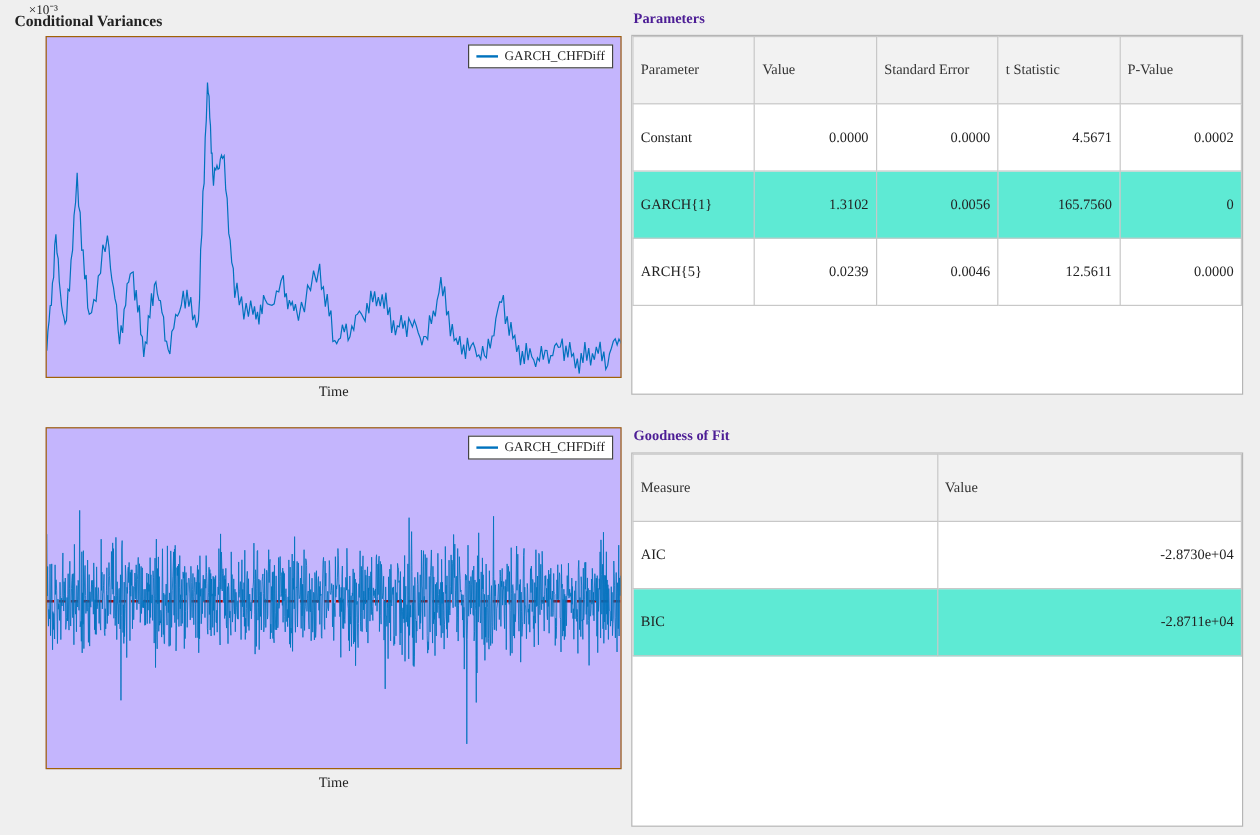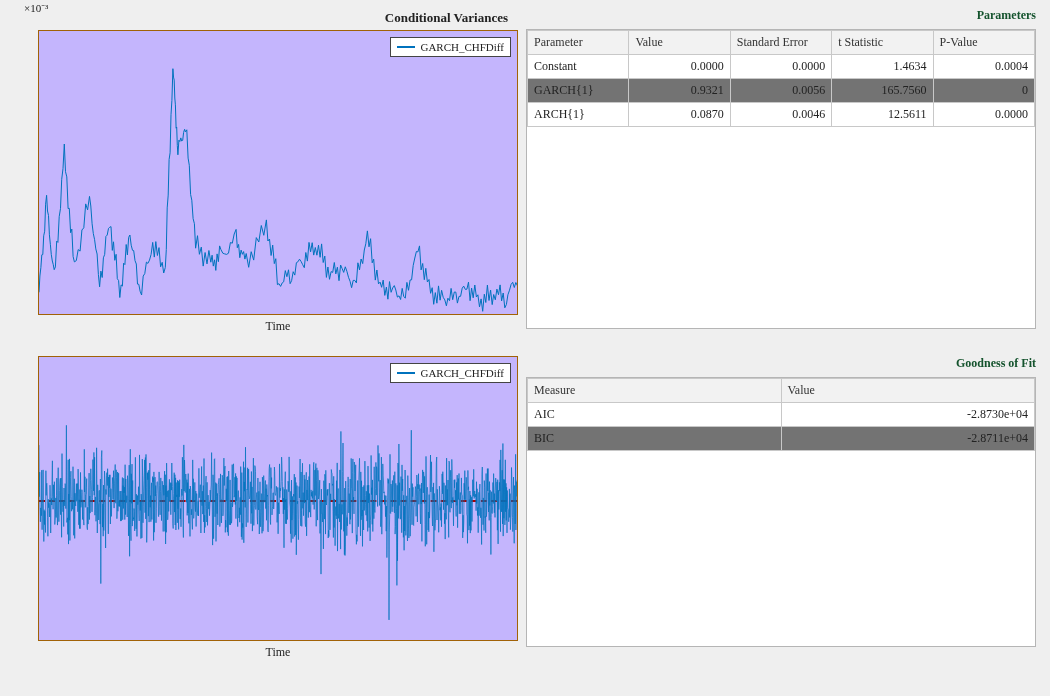--- a/index.html
+++ b/index.html
@@ -13,21 +13,21 @@
   }
   .app {
     display: grid;
     grid-template-columns: 520px 1fr;
     grid-template-rows: 348px 348px;
     width: 1050px; height: 696px; font-family: Liberation Serif, serif;
   }
   .panel { position: relative; }
   .chart-panel { padding: 8px 12px 8px 12px; }
   .chart-title {
-    text-align: right;
+    text-align: left;
     font-weight: bold;
     font-size: 13px;
     margin: 2px 0 4px 0;
   }
   .plot-frame {
     background: #c4b5fd;
     border: 1px solid #a16207;
     position: relative;
     overflow: hidden;
   }
@@ -38,38 +38,38 @@
   .legend {
     position: absolute; right: 6px; top: 6px;
     background: #fff; border: 1px solid #444;
     padding: 3px 6px; font-size: 11px;
     display: flex; align-items: center; gap: 5px;
   }
   .legend-swatch { width: 18px; height: 2px; background: #0072bd; }
   svg.plotline { position: absolute; left: 0; top: 0; }
 
   .table-panel { padding: 8px 14px 8px 6px; }
-  .section-label { font-size: 12px; font-weight: bold; margin: 0 0 6px 2px; color: #14532d; text-align: right; }
+  .section-label { font-size: 12px; font-weight: bold; margin: 0 0 6px 2px; color: #4c1d95; }
   .tbl-wrap {
     background: #fff;
     border: 1px solid #b5b5b5;
     height: 300px;
     overflow: auto;
   }
   table.data { width: 100%; border-collapse: collapse; table-layout: fixed; }
   table.data th, table.data td {
     border: 1px solid #c8c8c8;
-    padding: 4px 6px;
+    padding: 20px 6px;
     font-size: 12px;
     text-align: left;
     background: #fff;
   }
   table.data th { background: #f2f2f2; font-weight: normal; color: #333; }
   table.data td.num { text-align: right; }
-  table.data tr.alt td { background: #737373; }
+  table.data tr.alt td { background: #5eead4; }
 
   .dashed-zero {
     position: absolute; left: 0; right: 0; height: 0;
     border-top: 2px dashed #a00;
   }
 </style>
 </head>
 <body>
 
 <div class="app">
@@ -101,33 +101,33 @@
               <th>Standard Error</th>
               <th>t Statistic</th>
               <th>P-Value</th>
             </tr>
           </thead>
           <tbody>
             <tr>
               <td>Constant</td>
               <td class="num">0.0000</td>
               <td class="num">0.0000</td>
-              <td class="num">1.4634</td>
-              <td class="num">0.0004</td>
+              <td class="num">4.5671</td>
+              <td class="num">0.0002</td>
             </tr>
             <tr class="alt">
               <td>GARCH{1}</td>
-              <td class="num">0.9321</td>
+              <td class="num">1.3102</td>
               <td class="num">0.0056</td>
               <td class="num">165.7560</td>
               <td class="num">0</td>
             </tr>
             <tr>
-              <td>ARCH{1}</td>
-              <td class="num">0.0870</td>
+              <td>ARCH{5}</td>
+              <td class="num">0.0239</td>
               <td class="num">0.0046</td>
               <td class="num">12.5611</td>
               <td class="num">0.0000</td>
             </tr>
           </tbody>
         </table>
     </div>
   </div>
 
   <div class="panel chart-panel">
@@ -140,21 +140,21 @@
       <svg class="plotline" id="svg2" width="480" height="285" viewBox="0 0 480 285" preserveAspectRatio="none">
           <path d="M0.0 88.1L0.3 139.7L0.7 115.1L1.0 147.6L1.4 164.8L1.7 150.9L2.1 154.7L2.4 158.7L2.7 113.2L3.1 172.7L3.4 146.5L3.8 141.3L4.1 112.9L4.5 153.7L4.8 184.5L5.1 152.7L5.5 167.6L5.8 154.2L6.2 165.4L6.5 175.5L6.9 113.7L7.2 138.4L7.5 126.8L7.9 126.2L8.2 134.9L8.6 160.7L8.9 179.3L9.3 142.3L9.6 150.7L9.9 146.2L10.3 148.0L10.6 160.0L11.0 128.2L11.3 139.3L11.7 176.0L12.0 150.6L12.4 141.4L12.7 148.0L13.0 124.9L13.4 103.8L13.7 139.4L14.1 152.2L14.4 127.8L14.8 137.4L15.1 144.1L15.4 124.7L15.8 167.5L16.1 163.7L16.5 157.8L16.8 140.9L17.2 160.5L17.5 138.5L17.8 121.1L18.2 159.7L18.5 168.1L18.9 133.2L19.2 110.7L19.6 158.0L19.9 164.7L20.2 152.9L20.6 133.4L20.9 126.8L21.3 121.5L21.6 157.7L22.0 121.0L22.3 155.9L22.6 180.3L23.0 96.6L23.3 129.4L23.7 150.4L24.0 154.8L24.4 143.5L24.7 169.5L25.0 131.0L25.4 147.3L25.7 148.8L26.1 126.6L26.4 128.2L26.8 151.6L27.1 128.9L27.4 68.3L27.8 165.4L28.1 163.2L28.5 160.8L28.8 177.4L29.2 102.8L29.5 187.1L29.8 137.0L30.2 163.2L30.5 101.9L30.9 183.5L31.2 141.5L31.6 120.5L31.9 114.2L32.3 139.2L32.6 154.2L32.9 144.5L33.3 143.6L33.6 152.3L34.0 109.7L34.3 142.0L34.7 178.3L35.0 149.2L35.3 121.8L35.7 181.4L36.0 136.2L36.4 146.2L36.7 149.0L37.1 134.2L37.4 126.7L37.7 144.3L38.1 130.3L38.4 126.5L38.8 154.8L39.1 112.1L39.5 133.0L39.8 167.8L40.1 142.8L40.5 171.5L40.8 132.5L41.2 171.7L41.5 115.4L41.9 150.4L42.2 148.1L42.5 141.9L42.9 132.7L43.2 135.5L43.6 162.5L43.9 142.9L44.3 159.1L44.6 164.4L44.9 168.1L45.3 92.3L45.6 135.0L46.0 119.8L46.3 150.4L46.7 137.7L47.0 137.4L47.3 130.8L47.7 121.6L48.0 170.0L48.4 172.7L48.7 150.3L49.1 167.1L49.4 149.5L49.7 135.0L50.1 116.1L50.4 162.6L50.8 139.0L51.1 156.1L51.5 123.2L51.8 111.8L52.2 122.6L52.5 132.8L52.8 154.5L53.2 154.9L53.5 140.6L53.9 102.6L54.2 126.3L54.6 133.9L54.9 95.4L55.2 138.2L55.6 100.2L55.9 158.2L56.3 139.9L56.6 140.7L57.0 164.3L57.3 156.7L57.6 90.8L58.0 139.1L58.3 176.0L58.7 127.8L59.0 146.0L59.4 147.1L59.7 163.0L60.0 134.2L60.4 133.3L60.7 145.8L61.1 167.1L61.4 122.0L61.8 226.6L62.1 156.0L62.4 100.5L62.8 93.5L63.1 126.3L63.5 170.1L63.8 147.0L64.2 179.2L64.5 128.1L64.8 173.5L65.2 150.2L65.5 114.0L65.9 122.2L66.2 140.5L66.6 191.0L66.9 132.4L67.2 137.5L67.6 118.4L67.9 115.6L68.3 128.5L68.6 111.7L69.0 135.0L69.3 176.9L69.6 120.0L70.0 139.9L70.3 117.9L70.7 130.9L71.0 117.8L71.4 167.0L71.7 131.5L72.1 132.0L72.4 159.4L72.7 147.3L73.1 131.7L73.4 120.5L73.8 127.5L74.1 142.3L74.5 113.7L74.8 135.5L75.1 151.1L75.5 126.1L75.8 120.7L76.2 107.5L76.5 145.3L76.9 146.3L77.2 112.8L77.5 120.5L77.9 161.7L78.2 154.4L78.6 115.0L78.9 154.3L79.3 143.6L79.6 116.2L79.9 149.3L80.3 143.6L80.6 149.5L81.0 134.1L81.3 141.9L81.7 164.1L82.0 134.0L82.3 163.8L82.7 147.4L83.0 136.4L83.4 120.5L83.7 162.7L84.1 128.6L84.4 151.5L84.7 121.3L85.1 135.9L85.4 130.1L85.8 162.6L86.1 107.7L86.5 157.6L86.8 122.0L87.1 145.3L87.5 145.4L87.8 138.7L88.2 160.0L88.5 118.7L88.9 124.1L89.2 139.1L89.5 178.9L89.9 141.5L90.2 108.1L90.6 199.3L90.9 140.2L91.3 92.2L91.6 167.4L92.0 183.7L92.3 116.8L92.6 146.3L93.0 107.1L93.3 169.1L93.7 123.5L94.0 164.0L94.4 160.6L94.7 162.2L95.0 151.5L95.4 154.6L95.7 173.9L96.1 133.0L96.4 100.3L96.8 145.8L97.1 171.8L97.4 137.2L97.8 179.3L98.1 179.4L98.5 138.5L98.8 147.7L99.2 143.0L99.5 129.7L99.8 152.3L100.2 163.9L100.5 97.9L100.9 142.5L101.2 153.5L101.6 144.7L101.9 181.6L102.2 137.1L102.6 143.2L102.9 180.9L103.3 102.1L103.6 118.8L104.0 165.8L104.3 149.8L104.6 134.9L105.0 123.7L105.3 115.5L105.7 102.9L106.0 155.7L106.4 100.5L106.7 161.9L107.0 97.4L107.4 130.2L107.7 185.4L108.1 163.9L108.4 116.0L108.8 122.7L109.1 114.7L109.4 159.1L109.8 113.1L110.1 165.1L110.5 132.8L110.8 106.0L111.2 150.3L111.5 138.6L111.9 164.7L112.2 133.9L112.5 125.8L112.9 162.5L113.2 140.9L113.6 119.6L113.9 124.8L114.3 120.9L114.6 183.5L114.9 114.9L115.3 175.2L115.6 152.7L116.0 120.1L116.3 139.0L116.7 128.6L117.0 165.8L117.3 151.7L117.7 136.5L118.0 125.3L118.4 124.7L118.7 125.7L119.1 137.9L119.4 159.2L119.7 159.7L120.1 114.9L120.4 128.6L120.8 149.6L121.1 157.8L121.5 134.3L121.8 120.9L122.1 139.8L122.5 163.6L122.8 136.9L123.2 124.2L123.5 127.7L123.9 147.0L124.2 174.5L124.5 128.1L124.9 138.3L125.2 125.8L125.6 114.1L125.9 174.4L126.3 117.7L126.6 187.0L126.9 128.5L127.3 175.3L127.6 106.1L128.0 139.9L128.3 134.1L128.7 162.8L129.0 158.0L129.3 133.3L129.7 154.4L130.0 132.1L130.4 122.3L130.7 144.2L131.1 125.6L131.4 126.5L131.8 157.7L132.1 125.8L132.4 133.1L132.8 106.0L133.1 120.0L133.5 129.5L133.8 166.6L134.2 171.5L134.5 141.1L134.8 136.7L135.2 115.7L135.5 155.1L135.9 117.7L136.2 168.0L136.6 120.9L136.9 173.0L137.2 125.5L137.6 139.8L137.9 137.9L138.3 165.8L138.6 123.2L139.0 151.7L139.3 124.1L139.6 172.4L140.0 125.7L140.3 139.8L140.7 122.7L141.0 161.3L141.4 162.1L141.7 151.5L142.0 169.8L142.4 140.5L142.7 132.1L143.1 138.5L143.4 100.2L143.8 127.8L144.1 168.8L144.4 180.5L144.8 87.9L145.1 134.0L145.5 103.0L145.8 113.9L146.2 135.5L146.5 120.7L146.8 117.0L147.2 122.5L147.5 145.2L147.9 122.6L148.2 158.4L148.6 125.6L148.9 155.9L149.2 116.6L149.6 163.4L149.9 166.4L150.3 136.4L150.6 131.9L151.0 179.4L151.3 129.0L151.7 132.4L152.0 144.1L152.3 157.9L152.7 152.3L153.0 162.0L153.4 172.4L153.7 102.9L154.1 144.3L154.4 121.8L154.7 161.4L155.1 154.5L155.4 145.4L155.8 125.4L156.1 141.7L156.5 154.6L156.8 134.0L157.1 169.5L157.5 136.7L157.8 136.6L158.2 149.0L158.5 155.1L158.9 158.6L159.2 143.6L159.5 159.0L159.9 111.3L160.2 140.8L160.6 135.8L160.9 133.9L161.3 127.7L161.6 148.9L161.9 176.0L162.3 129.7L162.6 109.5L163.0 148.7L163.3 134.2L163.7 157.1L164.0 153.4L164.3 128.5L164.7 164.9L165.0 101.5L165.4 175.9L165.7 158.2L166.1 170.3L166.4 149.8L166.7 124.5L167.1 119.1L167.4 151.5L167.8 165.0L168.1 125.3L168.5 168.4L168.8 153.1L169.1 138.1L169.5 149.6L169.8 152.1L170.2 144.9L170.5 158.7L170.9 149.3L171.2 133.1L171.6 144.9L171.9 132.1L172.2 128.0L172.6 95.6L172.9 125.8L173.3 154.9L173.6 188.1L174.0 117.8L174.3 125.2L174.6 181.7L175.0 133.3L175.3 102.1L175.7 101.7L176.0 159.8L176.4 149.1L176.7 125.6L177.0 184.4L177.4 139.4L177.7 126.6L178.1 156.7L178.4 136.4L178.8 168.0L179.1 139.9L179.4 127.4L179.8 123.3L180.1 121.3L180.5 137.8L180.8 169.6L181.2 164.2L181.5 116.9L181.8 142.5L182.2 142.1L182.5 165.9L182.9 143.1L183.2 118.2L183.6 120.4L183.9 158.9L184.2 155.9L184.6 119.5L184.9 101.1L185.3 128.5L185.6 112.6L186.0 109.1L186.3 175.4L186.6 163.1L187.0 170.3L187.3 131.8L187.7 144.2L188.0 119.9L188.4 175.1L188.7 119.4L189.0 173.3L189.4 178.7L189.7 114.0L190.1 165.9L190.4 167.8L190.8 153.2L191.1 122.9L191.5 167.9L191.8 148.4L192.1 145.7L192.5 166.2L192.8 163.0L193.2 107.6L193.5 150.0L193.9 146.3L194.2 110.0L194.5 106.8L194.9 123.6L195.2 140.2L195.6 137.8L195.9 120.2L196.3 147.5L196.6 116.4L196.9 161.6L197.3 119.3L197.6 143.9L198.0 120.9L198.3 156.9L198.7 169.6L199.0 137.6L199.3 133.6L199.7 142.9L200.0 161.0L200.4 150.8L200.7 165.2L201.1 140.4L201.4 157.7L201.7 109.6L202.1 139.2L202.4 179.8L202.8 115.6L203.1 182.6L203.5 166.4L203.8 170.6L204.1 144.1L204.5 104.7L204.8 185.8L205.2 124.9L205.5 134.2L205.9 110.5L206.2 150.4L206.5 90.2L206.9 160.2L207.2 169.9L207.6 149.9L207.9 132.1L208.3 132.8L208.6 110.8L208.9 165.5L209.3 140.3L209.6 112.1L210.0 133.9L210.3 141.9L210.7 141.3L211.0 138.6L211.4 124.8L211.7 147.5L212.0 166.7L212.4 114.5L212.7 156.3L213.1 129.9L213.4 174.1L213.8 154.8L214.1 129.2L214.4 101.1L214.8 168.4L215.1 152.1L215.5 148.7L215.8 108.6L216.2 109.9L216.5 114.4L216.8 152.5L217.2 142.0L217.5 137.5L217.9 135.5L218.2 159.7L218.6 167.2L218.9 121.0L219.2 150.2L219.6 152.9L219.9 134.3L220.3 177.0L220.6 158.0L221.0 124.8L221.3 151.4L221.6 169.8L222.0 155.6L222.3 136.6L222.7 137.6L223.0 176.3L223.4 120.1L223.7 124.7L224.0 174.2L224.4 165.2L224.7 118.6L225.1 136.4L225.4 145.2L225.8 144.4L226.1 126.5L226.4 123.5L226.8 151.6L227.1 131.7L227.5 163.3L227.8 127.5L228.2 139.4L228.5 138.0L228.8 173.4L229.2 174.9L229.5 148.9L229.9 124.7L230.2 111.5L230.6 107.5L230.9 120.6L231.3 164.5L231.6 167.5L231.9 110.6L232.3 131.4L232.6 120.6L233.0 157.9L233.3 151.4L233.7 149.8L234.0 135.9L234.3 135.8L234.7 152.0L235.0 145.9L235.4 110.1L235.7 114.4L236.1 137.3L236.4 137.5L236.7 138.4L237.1 135.3L237.4 129.3L237.8 135.2L238.1 165.4L238.5 148.9L238.8 130.4L239.1 176.8L239.5 145.7L239.8 149.1L240.2 156.9L240.5 106.9L240.9 140.7L241.2 131.1L241.5 133.9L241.9 130.5L242.2 124.6L242.6 100.1L242.9 105.9L243.3 124.7L243.6 144.7L243.9 130.3L244.3 156.9L244.6 141.1L245.0 190.8L245.3 132.4L245.7 152.7L246.0 123.0L246.3 114.7L246.7 166.7L247.0 142.0L247.4 166.9L247.7 132.5L248.1 159.3L248.4 162.5L248.7 151.4L249.1 124.2L249.4 126.8L249.8 134.8L250.1 99.9L250.5 123.1L250.8 146.0L251.2 150.0L251.5 176.7L251.8 134.3L252.2 185.5L252.5 123.0L252.9 163.1L253.2 156.0L253.6 139.4L253.9 181.7L254.2 162.8L254.6 137.1L254.9 139.4L255.3 117.1L255.6 179.5L256.0 175.6L256.3 120.3L256.6 177.9L257.0 125.5L257.3 197.8L257.7 157.7L258.0 128.6L258.4 146.8L258.7 144.1L259.0 172.2L259.4 182.7L259.7 162.6L260.1 129.5L260.4 140.9L260.8 124.4L261.1 102.0L261.4 160.7L261.8 168.9L262.1 115.0L262.5 153.3L262.8 169.4L263.2 117.7L263.5 106.2L263.8 151.3L264.2 135.6L264.5 158.7L264.9 139.8L265.2 117.9L265.6 146.1L265.9 122.4L266.2 166.1L266.6 169.7L266.9 124.3L267.3 115.3L267.6 178.9L268.0 132.9L268.3 143.1L268.6 123.0L269.0 135.6L269.3 160.6L269.7 141.3L270.0 119.5L270.4 155.2L270.7 107.3L271.1 148.2L271.4 152.4L271.7 160.1L272.1 132.9L272.4 139.3L272.8 135.2L273.1 136.9L273.5 141.3L273.8 133.8L274.1 147.6L274.5 107.8L274.8 105.3L275.2 152.4L275.5 140.1L275.9 113.1L276.2 138.5L276.5 111.6L276.9 106.5L277.2 169.3L277.6 123.5L277.9 110.8L278.3 156.1L278.6 163.1L278.9 113.3L279.3 124.2L279.6 142.0L280.0 139.4L280.3 137.0L280.7 123.2L281.0 176.4L281.3 143.9L281.7 170.3L282.0 217.1L282.4 132.1L282.7 156.5L283.1 156.4L283.4 165.0L283.7 145.2L284.1 150.1L284.4 191.9L284.8 123.7L285.1 142.1L285.5 162.1L285.8 117.3L286.1 119.6L286.5 177.1L286.8 113.3L287.2 146.0L287.5 148.0L287.9 137.2L288.2 132.7L288.5 138.4L288.9 132.1L289.2 181.0L289.6 173.4L289.9 179.6L290.3 126.1L290.6 126.4L291.0 172.9L291.3 145.5L291.6 136.8L292.0 143.3L292.3 112.5L292.7 115.8L293.0 116.1L293.4 128.4L293.7 126.9L294.0 154.7L294.4 180.5L294.7 119.3L295.1 170.5L295.4 142.2L295.8 156.4L296.1 188.7L296.4 152.8L296.8 149.5L297.1 158.7L297.5 123.7L297.8 162.0L298.2 105.9L298.5 194.1L298.8 143.2L299.2 131.5L299.5 161.4L299.9 156.4L300.2 146.9L300.6 165.0L300.9 112.9L301.2 139.5L301.6 192.1L301.9 74.4L302.3 172.5L302.6 154.2L303.0 147.4L303.3 157.3L303.6 114.4L304.0 86.0L304.3 119.2L304.7 174.3L305.0 145.2L305.4 197.6L305.7 131.1L306.0 198.5L306.4 189.8L306.7 124.1L307.1 157.2L307.4 159.1L307.8 178.7L308.1 160.5L308.4 168.9L308.8 130.2L309.1 119.9L309.5 130.5L309.8 155.9L310.2 136.6L310.5 145.2L310.9 167.2L311.2 122.0L311.5 162.4L311.9 151.4L312.2 101.4L312.6 131.3L312.9 133.9L313.3 176.1L313.6 115.4L313.9 101.9L314.3 143.6L314.6 140.0L315.0 156.9L315.3 105.0L315.7 116.3L316.0 134.0L316.3 123.8L316.7 107.8L317.0 172.8L317.4 187.3L317.7 177.8L318.1 184.4L318.4 168.9L318.7 123.5L319.1 156.3L319.4 169.7L319.8 122.4L320.1 113.8L320.5 101.3L320.8 123.7L321.1 158.2L321.5 178.9L321.8 114.9L322.2 162.8L322.5 123.8L322.9 159.1L323.2 153.0L323.5 189.4L323.9 129.9L324.2 154.1L324.6 173.0L324.9 128.4L325.3 153.5L325.6 138.0L325.9 104.1L326.3 138.4L326.6 147.7L327.0 158.2L327.3 134.2L327.7 151.4L328.0 164.1L328.3 128.3L328.7 174.4L329.0 109.1L329.4 145.9L329.7 128.1L330.1 170.6L330.4 136.5L330.8 151.9L331.1 183.9L331.4 163.3L331.8 157.0L332.1 98.4L332.5 137.6L332.8 130.7L333.2 167.3L333.5 122.9L333.8 174.5L334.2 150.0L334.5 144.4L334.9 161.7L335.2 109.8L335.6 151.5L335.9 155.5L336.2 148.1L336.6 131.5L336.9 105.4L337.3 138.1L337.6 109.7L338.0 112.6L338.3 143.3L338.6 149.5L339.0 88.4L339.3 113.0L339.7 124.3L340.0 96.4L340.4 148.5L340.7 135.2L341.0 123.6L341.4 123.1L341.7 169.7L342.1 157.6L342.4 100.1L342.8 177.2L343.1 147.5L343.4 143.0L343.8 106.9L344.1 118.8L344.5 125.0L344.8 136.1L345.2 134.8L345.5 147.4L345.8 138.3L346.2 144.9L346.5 159.7L346.9 138.7L347.2 174.2L347.6 149.1L347.9 200.6L348.2 172.3L348.6 140.9L348.9 121.5L349.3 126.4L349.6 122.5L350.0 262.9L350.3 175.8L350.7 157.3L351.0 97.3L351.3 155.9L351.7 156.5L352.0 127.0L352.4 130.0L352.7 145.6L353.1 154.8L353.4 123.5L353.7 149.7L354.1 130.2L354.4 123.7L354.8 118.3L355.1 154.5L355.5 155.8L355.8 114.7L356.1 177.1L356.5 169.4L356.8 126.3L357.2 147.3L357.5 151.6L357.9 228.4L358.2 128.3L358.5 203.8L358.9 106.1L359.2 107.6L359.6 161.4L359.9 87.0L360.3 148.5L360.6 125.7L360.9 146.4L361.3 162.2L361.6 160.0L362.0 119.6L362.3 136.2L362.7 175.7L363.0 107.9L363.3 133.8L363.7 122.0L364.0 136.7L364.4 180.3L364.7 138.3L365.1 193.3L365.4 149.0L365.7 174.0L366.1 113.0L366.4 141.4L366.8 178.4L367.1 149.2L367.5 144.6L367.8 138.8L368.1 175.1L368.5 184.0L368.8 118.6L369.2 140.2L369.5 171.1L369.9 181.0L370.2 145.8L370.6 131.0L370.9 161.5L371.2 179.2L371.6 165.2L371.9 123.3L372.3 73.2L372.6 146.9L373.0 167.8L373.3 126.6L373.6 139.6L374.0 130.3L374.3 167.3L374.7 168.5L375.0 150.2L375.4 147.2L375.7 145.0L376.0 138.8L376.4 129.6L376.7 132.3L377.1 159.3L377.4 139.7L377.8 118.0L378.1 123.3L378.4 165.0L378.8 127.2L379.1 131.9L379.5 116.7L379.8 147.3L380.2 134.5L380.5 134.2L380.8 127.6L381.2 156.5L381.5 166.9L381.9 131.5L382.2 147.1L382.6 126.0L382.9 184.4L383.2 131.8L383.6 112.9L383.9 121.4L384.3 135.9L384.6 114.9L385.0 120.1L385.3 146.6L385.6 119.4L386.0 167.6L386.3 189.3L386.7 151.7L387.0 99.4L387.4 137.4L387.7 187.3L388.0 130.8L388.4 130.2L388.7 135.1L389.1 173.0L389.4 155.0L389.8 174.8L390.1 137.6L390.5 161.1L390.8 153.6L391.1 125.6L391.5 98.0L391.8 134.9L392.2 124.6L392.5 104.8L392.9 143.9L393.2 159.9L393.5 169.0L393.9 130.1L394.2 142.7L394.6 125.9L394.9 194.8L395.3 136.4L395.6 152.8L395.9 173.3L396.3 166.3L396.6 161.1L397.0 128.9L397.3 105.9L397.7 100.0L398.0 163.0L398.3 132.3L398.7 147.0L399.0 148.8L399.4 157.0L399.7 175.3L400.1 149.8L400.4 129.2L400.7 134.3L401.1 153.2L401.4 150.4L401.8 163.3L402.1 146.5L402.5 169.8L402.8 135.7L403.1 116.9L403.5 136.8L403.8 114.7L404.2 127.7L404.5 152.7L404.9 125.8L405.2 128.3L405.5 166.8L405.9 156.2L406.2 182.1L406.6 128.5L406.9 155.4L407.3 162.3L407.6 101.1L407.9 148.5L408.3 132.4L408.6 147.9L409.0 123.0L409.3 155.5L409.7 180.4L410.0 104.1L410.4 105.1L410.7 147.7L411.0 155.3L411.4 120.5L411.7 113.2L412.1 149.9L412.4 151.1L412.8 102.4L413.1 113.1L413.4 146.1L413.8 140.4L414.1 146.3L414.5 168.9L414.8 138.7L415.2 122.9L415.5 130.8L415.8 122.6L416.2 144.2L416.5 133.2L416.9 155.4L417.2 159.5L417.6 125.4L417.9 148.4L418.2 118.1L418.6 170.7L418.9 127.0L419.3 121.5L419.6 142.5L420.0 116.5L420.3 156.8L420.6 142.1L421.0 142.2L421.3 135.5L421.7 156.8L422.0 153.5L422.4 120.9L422.7 136.0L423.0 137.7L423.4 138.3L423.7 180.9L424.1 158.2L424.4 175.1L424.8 165.0L425.1 126.2L425.4 142.5L425.8 113.6L426.1 143.1L426.5 142.0L426.8 128.0L427.2 120.3L427.5 122.8L427.8 157.4L428.2 159.1L428.5 186.3L428.9 113.4L429.2 132.7L429.6 129.8L429.9 173.1L430.3 142.6L430.6 168.7L430.9 134.0L431.3 176.1L431.6 138.2L432.0 173.4L432.3 144.5L432.7 139.8L433.0 164.5L433.3 149.1L433.7 122.7L434.0 132.8L434.4 139.3L434.7 112.3L435.1 141.5L435.4 140.4L435.7 134.0L436.1 140.0L436.4 139.8L436.8 137.0L437.1 153.7L437.5 124.7L437.8 146.6L438.1 131.8L438.5 158.5L438.8 150.3L439.2 175.7L439.5 152.6L439.9 135.3L440.2 158.7L440.5 132.2L440.9 127.1L441.2 144.2L441.6 160.8L441.9 150.8L442.3 157.5L442.6 187.5L442.9 117.9L443.3 110.0L443.6 123.9L444.0 167.7L444.3 140.9L444.7 147.2L445.0 173.5L445.3 123.6L445.7 130.7L446.0 160.6L446.4 159.4L446.7 175.8L447.1 116.5L447.4 159.7L447.7 155.8L448.1 142.3L448.4 111.7L448.8 134.0L449.1 111.5L449.5 155.0L449.8 135.8L450.2 163.4L450.5 124.6L450.8 148.5L451.2 133.3L451.5 160.1L451.9 197.5L452.2 160.6L452.6 134.7L452.9 156.0L453.2 156.5L453.6 149.8L453.9 125.5L454.3 146.5L454.6 116.6L455.0 131.1L455.3 155.8L455.6 136.6L456.0 160.4L456.3 133.8L456.7 121.1L457.0 124.5L457.4 143.8L457.7 133.3L458.0 124.9L458.4 173.2L458.7 122.7L459.1 186.9L459.4 133.2L459.8 152.5L460.1 145.8L460.4 125.3L460.8 134.1L461.1 102.9L461.5 174.7L461.8 92.9L462.2 121.6L462.5 154.8L462.8 130.1L463.2 113.2L463.5 167.0L463.9 86.5L464.2 179.1L464.6 122.4L464.9 161.3L465.2 154.5L465.6 122.6L465.9 167.9L466.3 102.8L466.6 154.8L467.0 126.3L467.3 163.4L467.6 130.3L468.0 175.9L468.3 133.5L468.7 150.6L469.0 151.9L469.4 152.6L469.7 164.8L470.1 155.7L470.4 131.9L470.7 160.4L471.1 136.6L471.4 172.7L471.8 162.7L472.1 158.0L472.5 110.5L472.8 121.0L473.1 131.2L473.5 160.5L473.8 174.6L474.2 157.5L474.5 120.1L474.9 158.9L475.2 186.3L475.5 128.6L475.9 137.3L476.2 166.9L476.6 97.3L476.9 173.0L477.3 124.6L477.6 127.6L477.9 139.4L478.3 122.8L478.6 130.9L479.0 137.8L479.3 110.7L479.7 170.3L480.0 117.5" fill="none" stroke="#0072bd" stroke-width="0.7"></path>
         </svg>
 
     </div>
     <div class="x-label">Time</div>
   </div>
 
   <div class="panel table-panel">
     <div class="section-label">Goodness of Fit</div>
-    <div class="tbl-wrap" style="height:270px">
+    <div class="tbl-wrap" style="height:312px">
       <table class="data" id="gof-table">
           <thead>
             <tr>
               <th>Measure</th>
               <th>Value</th>
             </tr>
           </thead>
           <tbody>
             <tr>
               <td>AIC</td>

